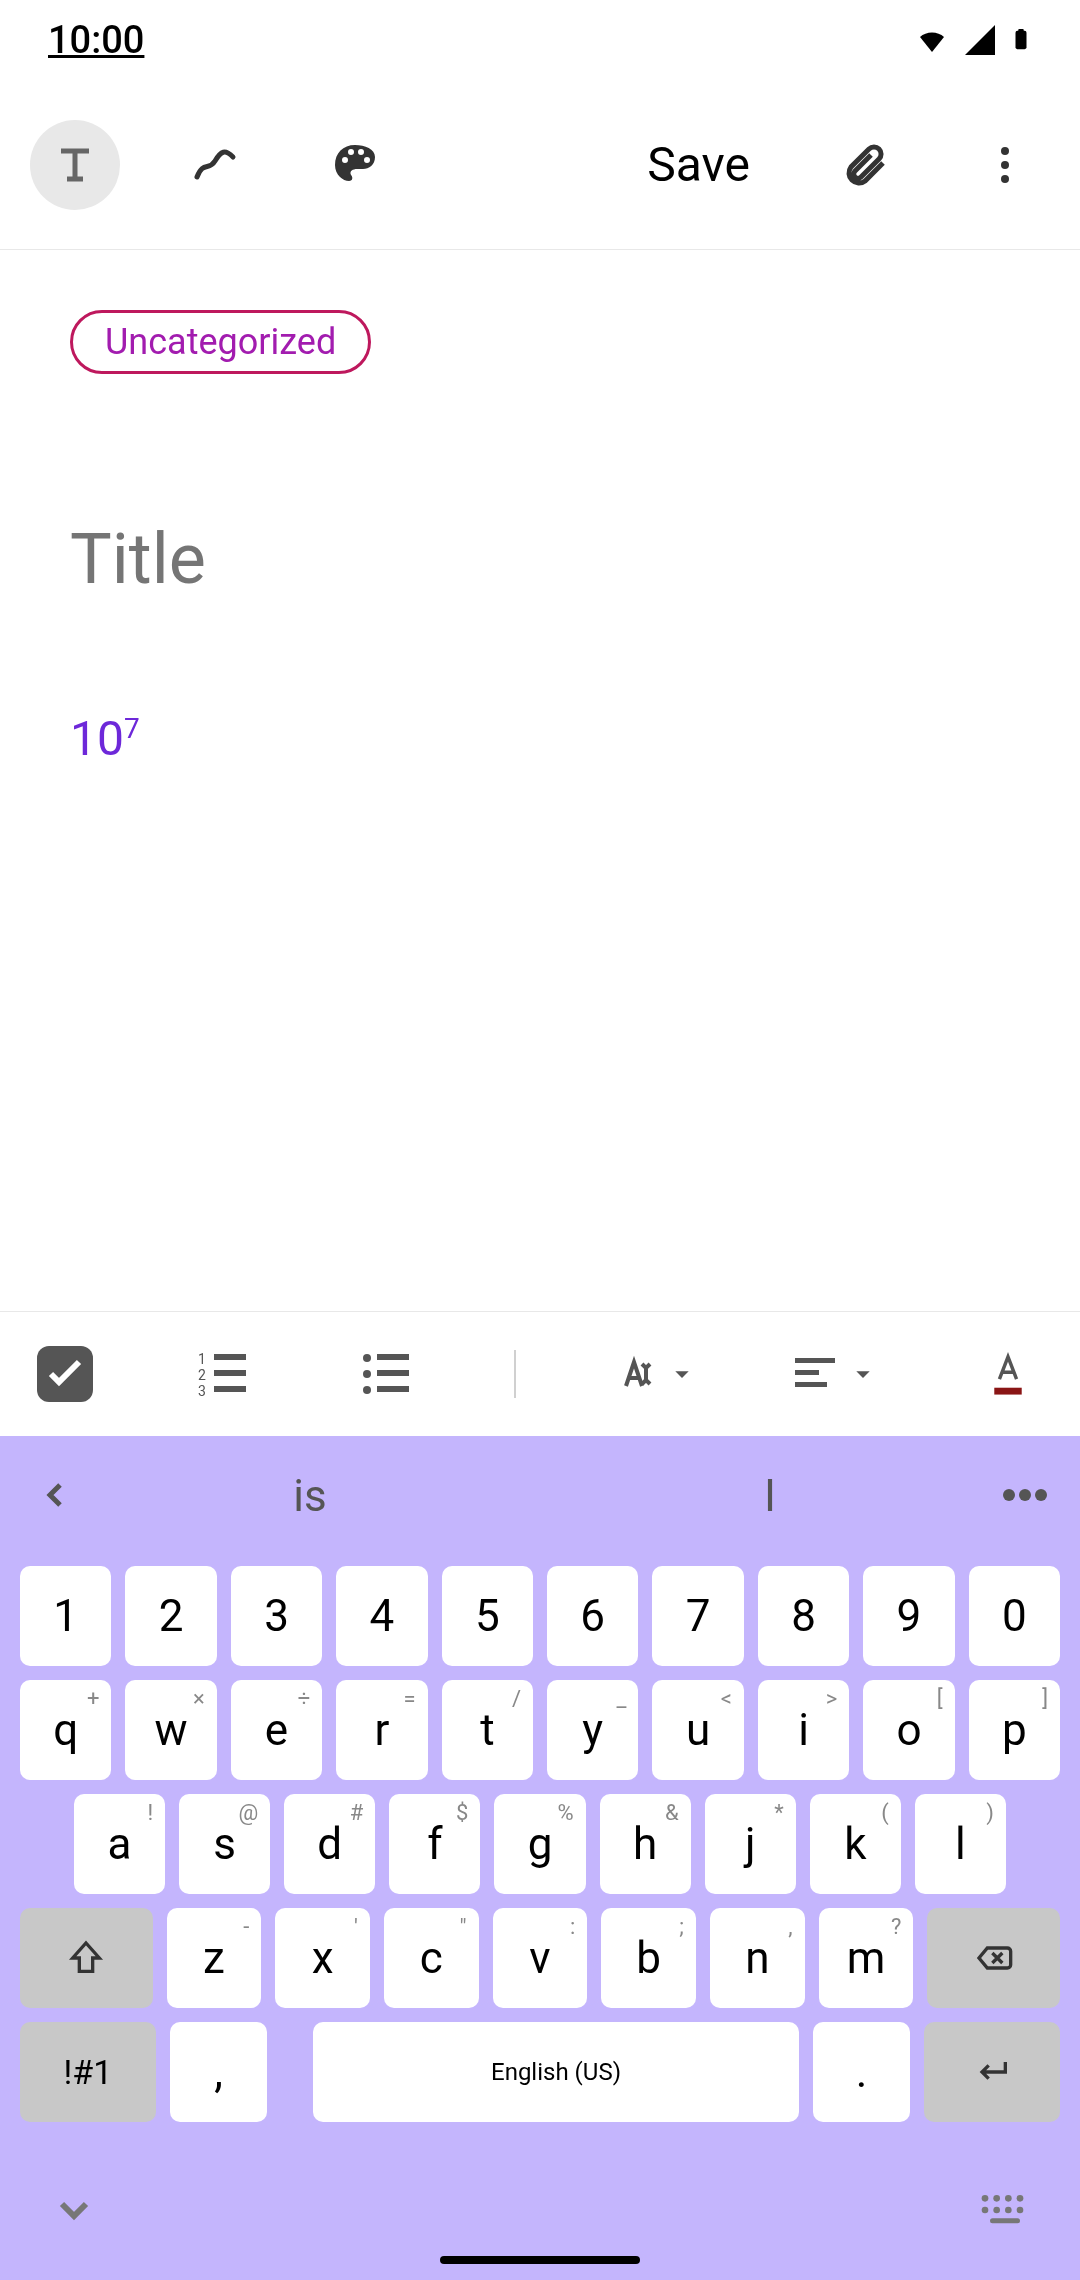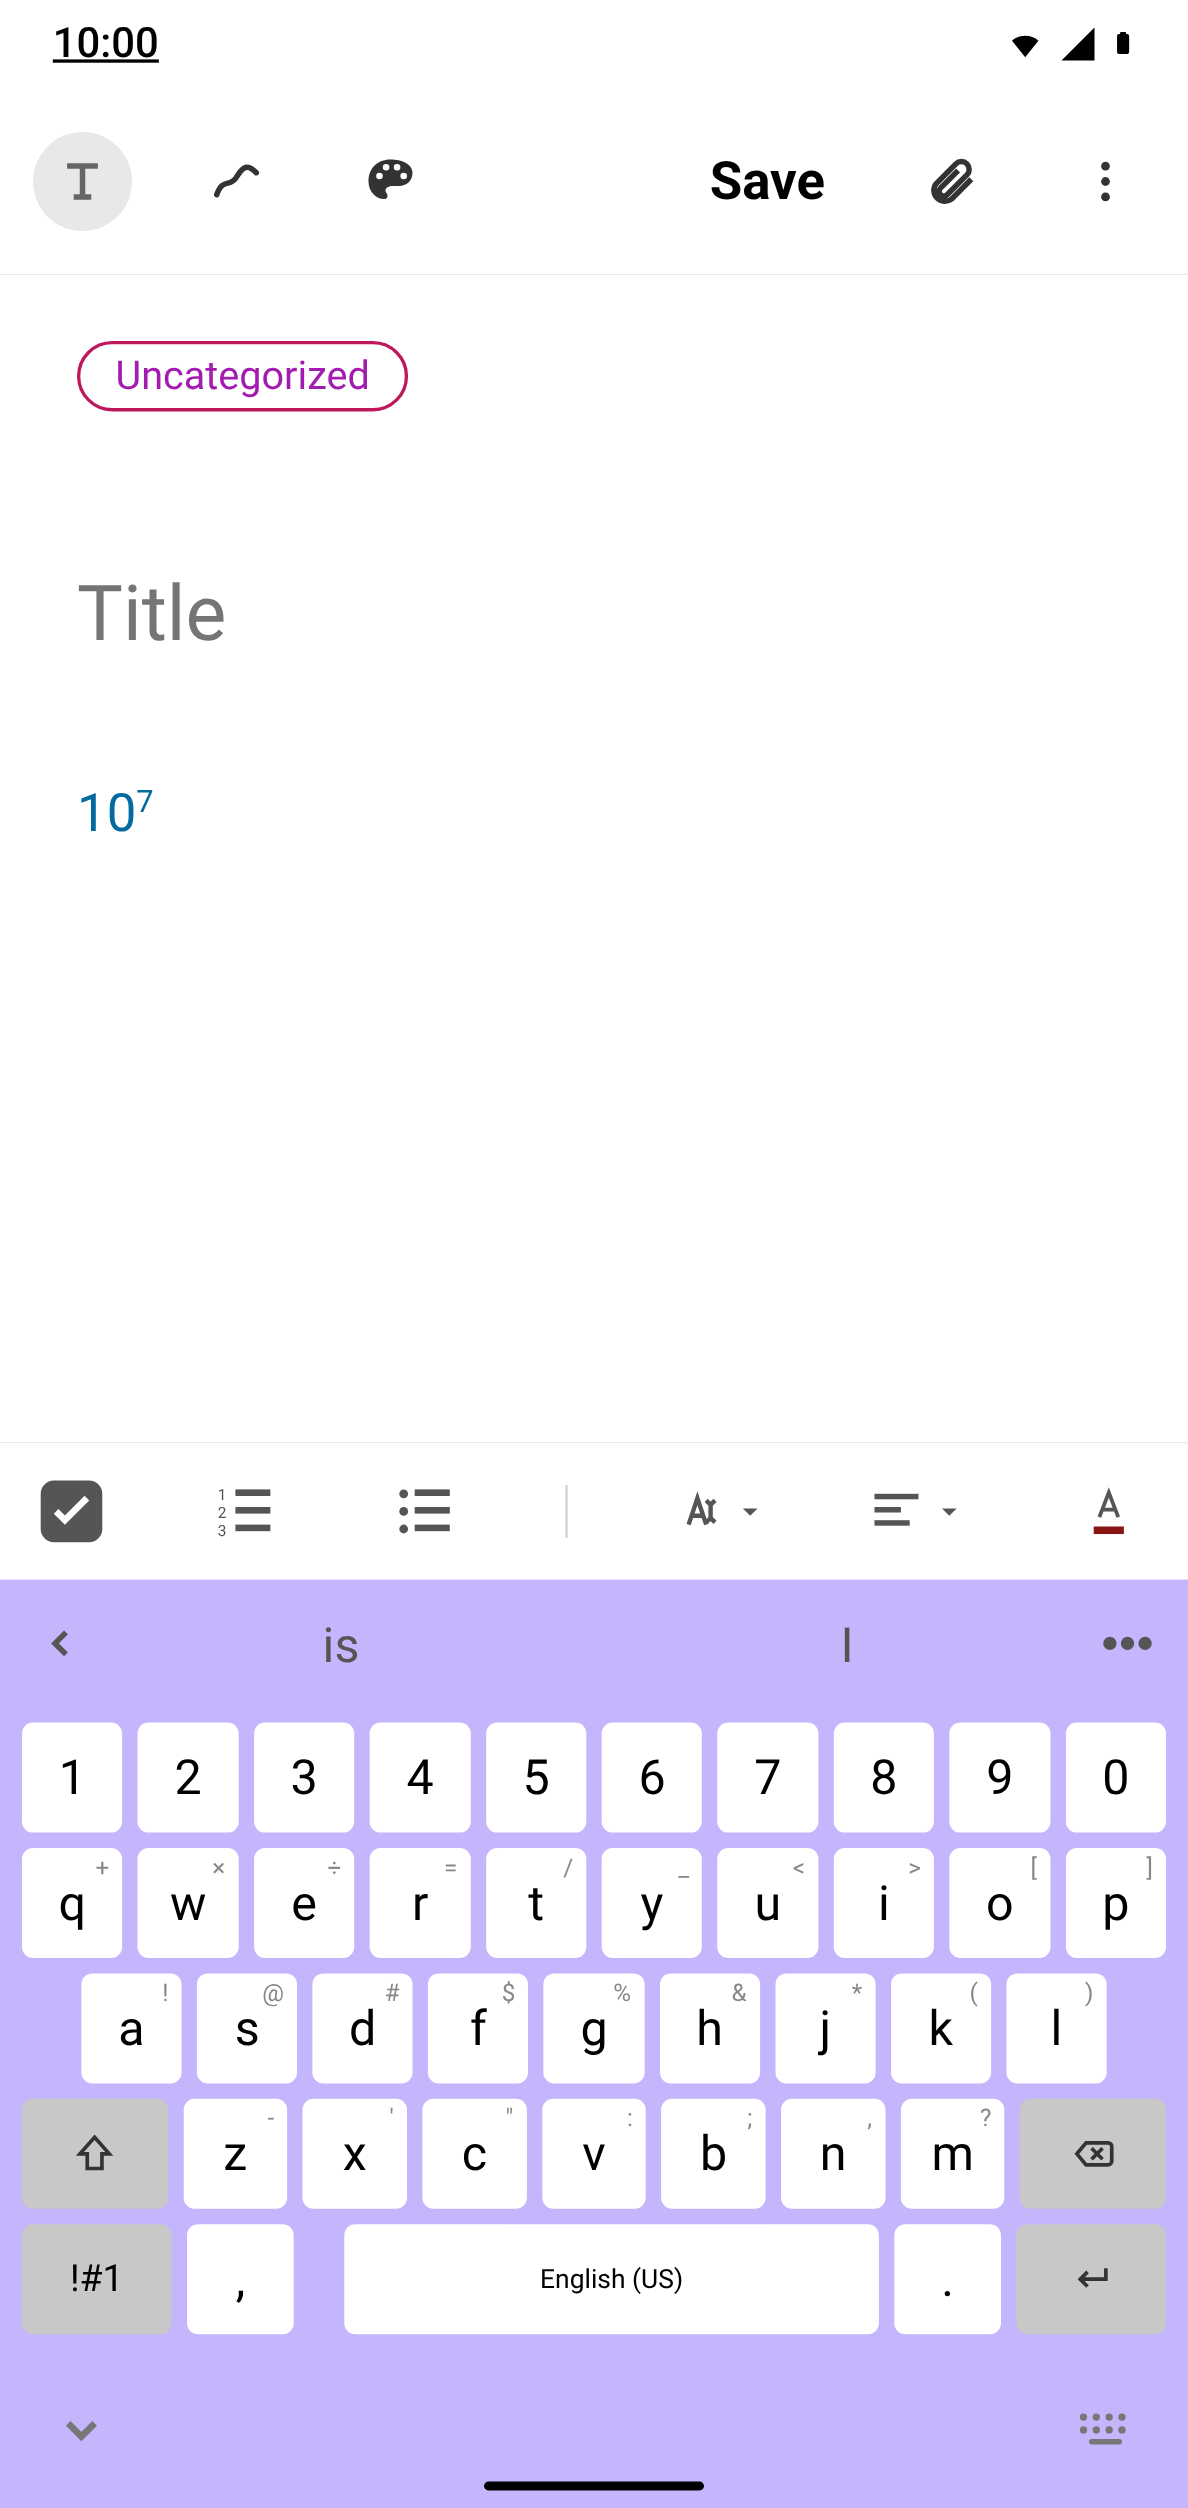--- a/index.html
+++ b/index.html
@@ -7,26 +7,26 @@
     
     .status-bar { height: 80px; display: flex; align-items: center; justify-content: space-between; padding: 0 48px; }
     .status-time { font-size: 38px; font-weight: 500; color: #000; text-decoration: underline; }
     .status-icons { display: flex; align-items: center; gap: 12px; }
     
     .toolbar { height: 170px; display: flex; align-items: center; padding: 0 30px; gap: 50px; border-bottom: 1px solid #e8e8e8; }
     .tool-btn { width: 90px; height: 90px; display: flex; align-items: center; justify-content: center; border: none; background: transparent; cursor: pointer; }
     .tool-btn.active { background: #e8e8e8; border-radius: 50%; }
     .tool-btn svg { width: 48px; height: 48px; }
     .spacer { flex: 1; }
-    .save-btn { font-size: 48px; font-weight: 700; color: #000; background: none; border: none; cursor: pointer; padding: 0 20px; }
+    .save-btn { font-size: 48px; font-weight: 400; color: #000; background: none; border: none; cursor: pointer; padding: 0 20px; }
     
     .editor-area { flex: 1; padding: 60px 70px 30px; overflow: hidden; }
     .category-chip { display: inline-block; padding: 8px 32px; border: 3px solid #be185d; border-radius: 40px; color: #a21caf; font-size: 36px; margin-bottom: 108px; }
     .title-input { width: 100%; border: none; font-size: 70px; color: #9a9a9a; margin-bottom: 110px; outline: none; font-weight: 400; margin-top: 36px; }
-    .body-text { font-size: 48px; color: #0369a1; }
+    .body-text { font-size: 48px; color: #6d28d9; }
     .body-text sup { font-size: 28px; vertical-align: super; }
     
     .format-bar { height: 125px; display: flex; align-items: center; padding: 0 30px; gap: 80px; border-top: 1px solid #e8e8e8; justify-content: space-around; }
     .fmt-btn { width: 70px; height: 70px; display: flex; align-items: center; justify-content: center; border: none; background: transparent; cursor: pointer; }
     .fmt-btn.checkbox-btn { background: #555; border-radius: 12px; width: 56px; height: 56px; }
     .fmt-btn svg { width: 48px; height: 48px; }
     .fmt-dropdown { display: flex; align-items: center; gap: 8px; background: none; border: none; cursor: pointer; }
     .divider-v { width: 2px; height: 48px; background: #d0d0d0; }
     
     .keyboard-area { background: #c4b5fd; flex-shrink: 0; }

